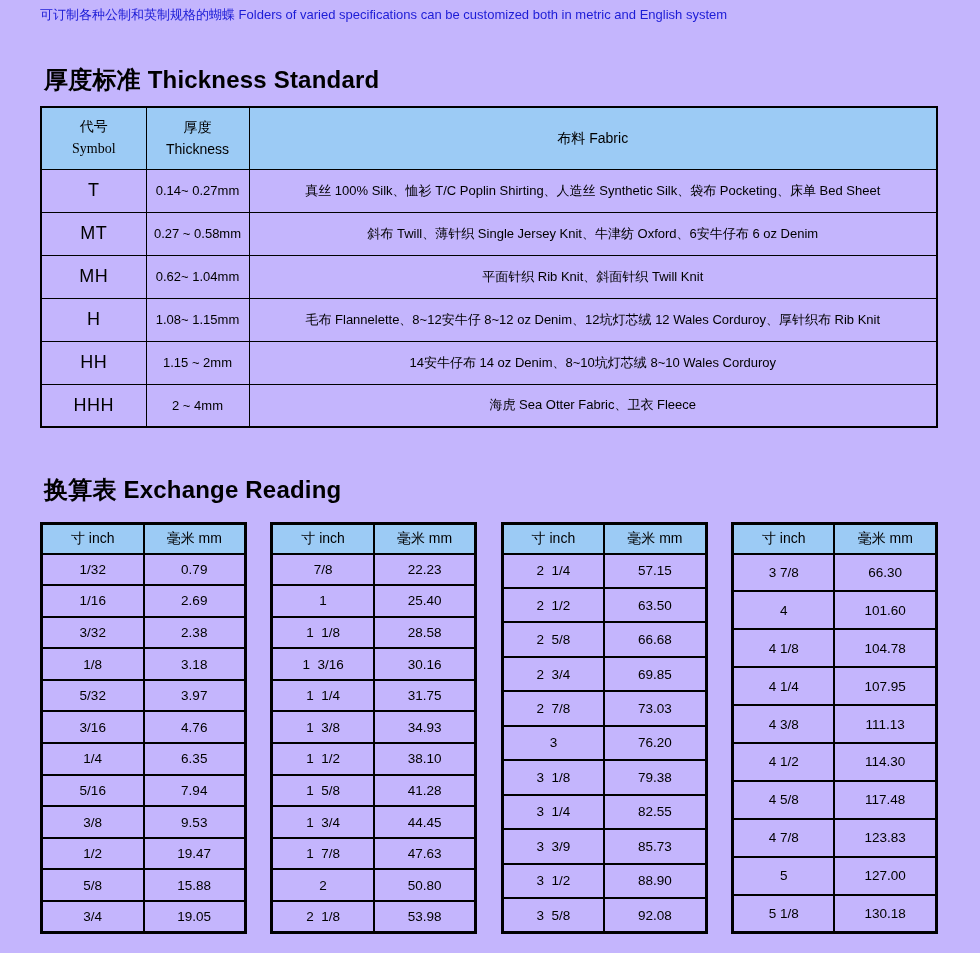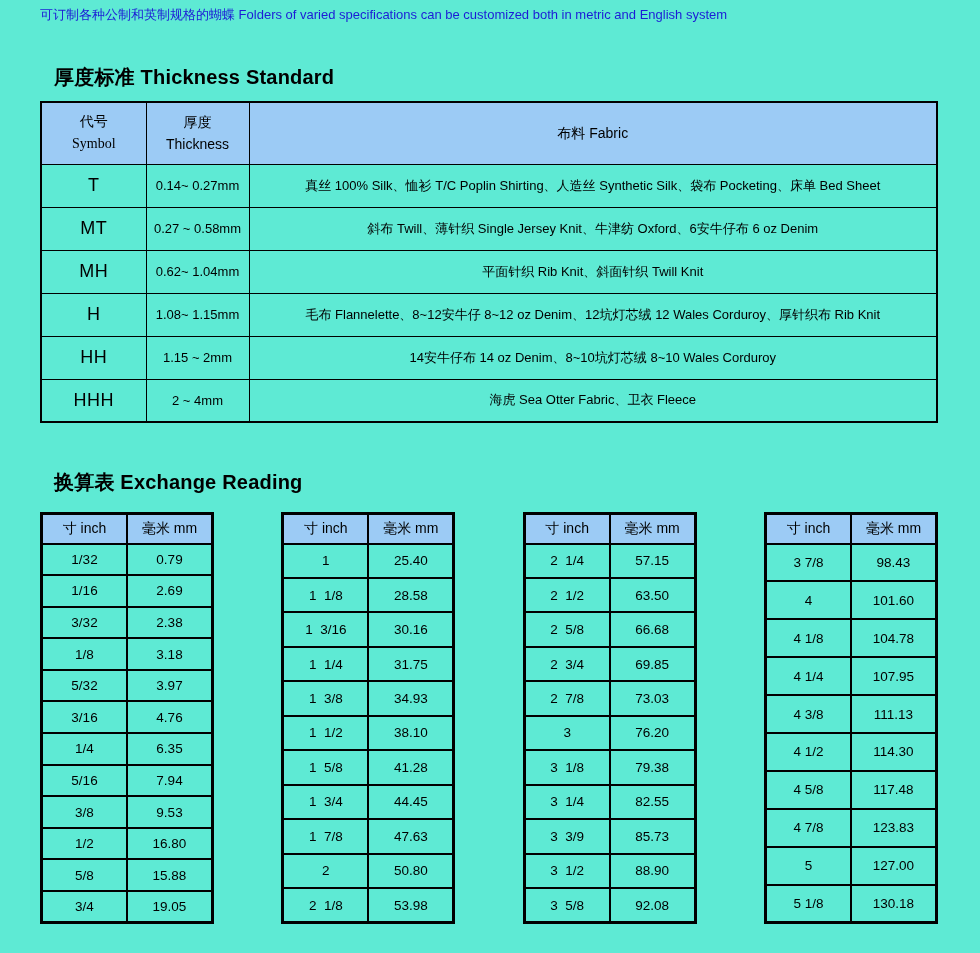--- a/index.html
+++ b/index.html
@@ -6,33 +6,33 @@
     --header-blue:#9ccbf5;
     --note-blue:#1c1cd6;
     --border:#000000;
   }
   *{ box-sizing:border-box; }
   html,body{ margin:0; padding:0; background:#ffffff; }
   body{ font-family:"Liberation Sans","DejaVu Sans",sans-serif; color:#000; }
   .page{
     position:relative;
     width:980px; height:953px;
-    background:#5eead4;
+    background:#c4b5fd;
     padding:6px 40px 0 40px;
     overflow:hidden;
   }
   .note{
     font-size:13px;
     color:var(--note-blue);
     white-space:nowrap;
   }
   .sec-title{
-    font-size:20px;
+    font-size:24px;
     font-weight:700;
-    margin:40px 0 10px 14px;
+    margin:40px 0 10px 4px;
     letter-spacing:0.2px;
   }
   .sec-title.second{ margin-top:46px; margin-bottom:16px; }
 
   
   table{ border-collapse:collapse; }
   table.thickness{
     width:898px;
     border:2px solid var(--border);
     table-layout:fixed;
@@ -57,21 +57,21 @@
   td.thk{ font-size:13px; }
   td.fab{ font-size:13px; }
 
   
   .exchange-wrap{
     display:flex;
     justify-content:space-between;
     width:898px;
   }
   table.exchange{
-    width:174px;
+    width:207px;
     border:3px solid var(--border);
     table-layout:fixed;
   }
   table.exchange th, table.exchange td{
     border:2px solid var(--border);
     text-align:center;
     vertical-align:middle;
     padding:0;
   }
   table.exchange th{
@@ -186,21 +186,21 @@
           <tr>
             <td>5/16</td>
             <td>7.94</td>
           </tr>
           <tr>
             <td>3/8</td>
             <td>9.53</td>
           </tr>
           <tr>
             <td>1/2</td>
-            <td>16.80</td>
+            <td>19.47</td>
           </tr>
           <tr>
             <td>5/8</td>
             <td>15.88</td>
           </tr>
           <tr>
             <td>3/4</td>
             <td>19.05</td>
           </tr>
         </tbody>
@@ -208,20 +208,24 @@
 
   <table class="exchange">
     <thead>
       <tr>
         <th>寸 inch</th>
         <th>毫米 mm</th>
       </tr>
     </thead>
     <tbody>
           <tr>
+            <td>7/8</td>
+            <td>22.23</td>
+          </tr>
+          <tr>
             <td>1</td>
             <td>25.40</td>
           </tr>
           <tr>
             <td>1  1/8</td>
             <td>28.58</td>
           </tr>
           <tr>
             <td>1  3/16</td>
             <td>30.16</td>
@@ -319,21 +323,21 @@
   <table class="exchange">
     <thead>
       <tr>
         <th>寸 inch</th>
         <th>毫米 mm</th>
       </tr>
     </thead>
     <tbody>
           <tr>
             <td>3 7/8</td>
-            <td>98.43</td>
+            <td>66.30</td>
           </tr>
           <tr>
             <td>4</td>
             <td>101.60</td>
           </tr>
           <tr>
             <td>4 1/8</td>
             <td>104.78</td>
           </tr>
           <tr>

